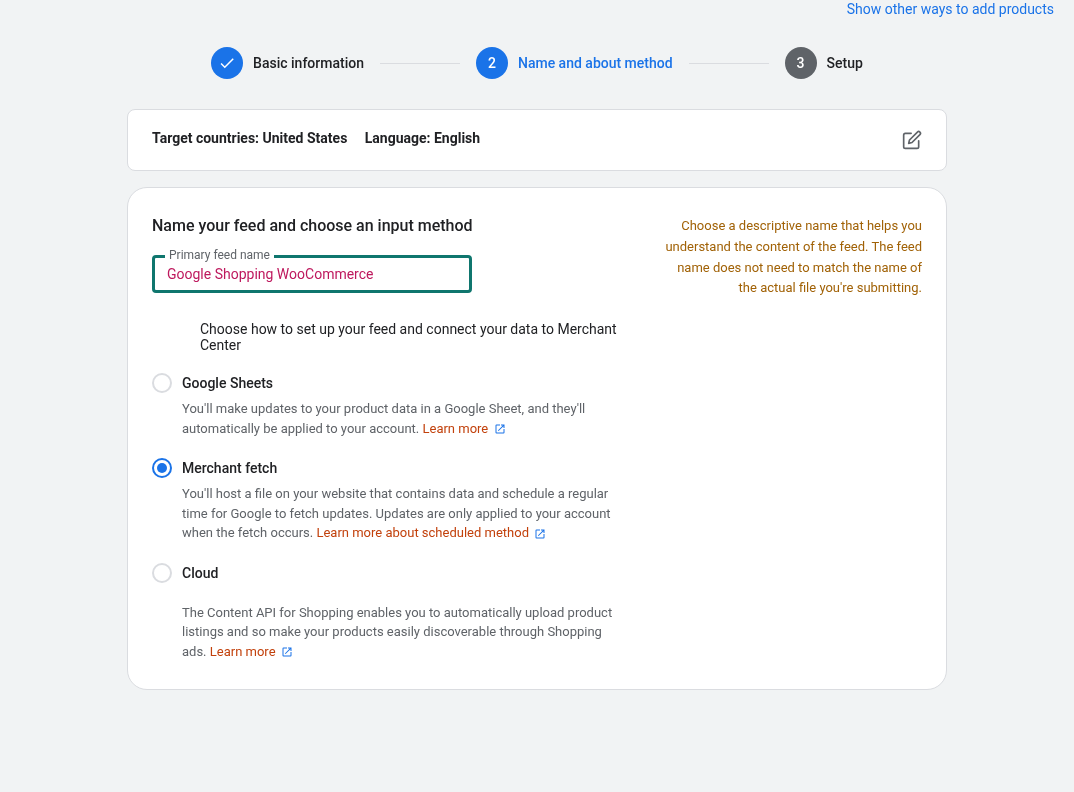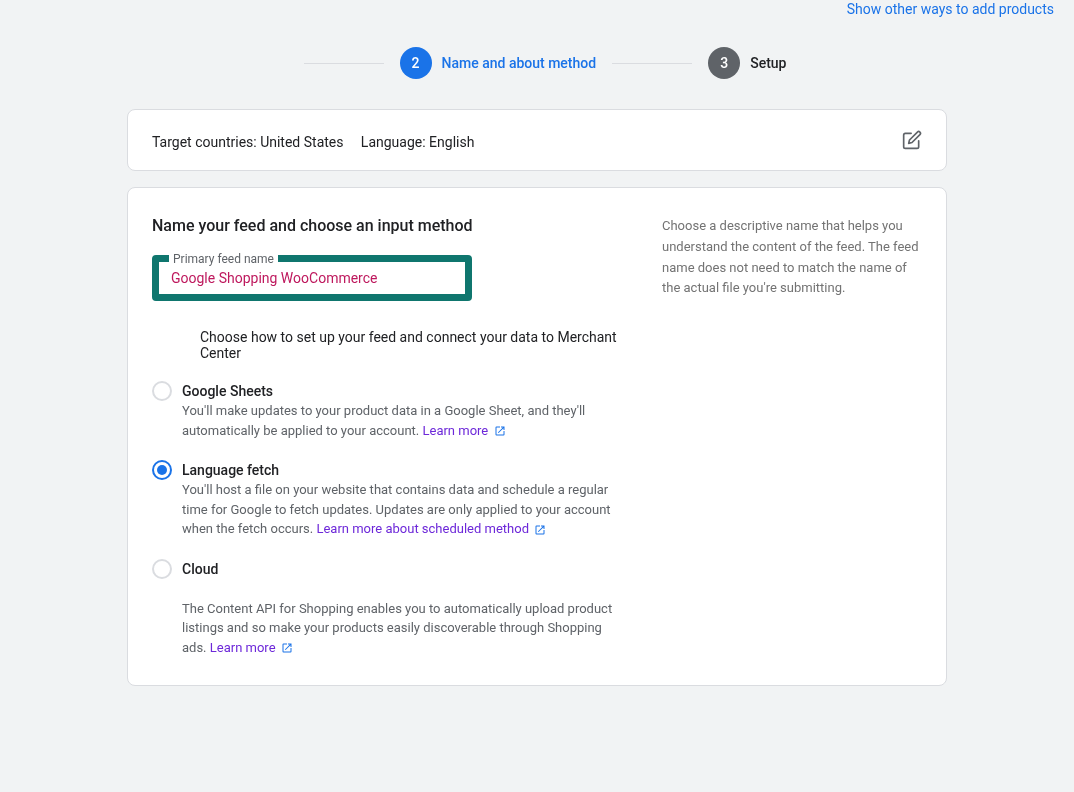--- a/index.html
+++ b/index.html
@@ -89,40 +89,41 @@
       padding: 0 20px;
     }
 
     .info-card {
       background: white;
       border: 1px solid #dadce0;
       border-radius: 8px;
       padding: 20px 24px;
       margin-bottom: 16px;
       display: flex;
-      align-items: flex-end;
+      align-items: flex-start;
       justify-content: space-between;
+      font-weight: bold;
     }
 
     .info-card-text {
       font-size: 14px;
       color: #202124;
     }
 
     .edit-icon {
       width: 20px;
       height: 20px;
       cursor: pointer;
       color: #5f6368;
     }
 
     .form-card {
       background: white;
       border: 1px solid #dadce0;
-      border-radius: 8px;
+      border-radius: 20px;
       padding: 28px 24px;
     }
 
     .form-card-inner {
       display: flex;
       gap: 40px;
     }
 
     .form-left {
       flex: 1;
@@ -135,21 +136,21 @@
 
     .form-title {
       font-size: 16px;
       font-weight: 500;
       color: #202124;
       margin-bottom: 20px;
     }
 
     .field-wrapper {
       position: relative;
-      border: 7px solid #0f766e;
+      border: 3px solid #0f766e;
       border-radius: 4px;
       padding: 8px 12px;
       margin-bottom: 28px;
       max-width: 320px;
     }
 
     .field-label {
       position: absolute;
       top: -10px;
       left: 10px;
@@ -178,20 +179,21 @@
 
     .radio-group {
       display: flex;
       flex-direction: column;
       gap: 20px;
     }
 
     .radio-item {
       display: flex;
       flex-direction: column;
+      gap: 6px;
     }
 
     .radio-header {
       display: flex;
       align-items: center;
       gap: 10px;
     }
 
     .radio-btn {
       width: 20px;
@@ -223,28 +225,29 @@
     }
 
     .radio-description {
       font-size: 13px;
       color: #5f6368;
       line-height: 1.5;
       padding-left: 30px;
     }
 
     .radio-description a {
-      color: #6d28d9;
+      color: #c2410c;
       text-decoration: none;
     }
 
     .hint-text {
       font-size: 13px;
-      color: #737373;
+      color: #a16207;
       line-height: 1.6;
+      text-align: right;
     }
 
     .action-bar {
       display: flex;
       align-items: center;
       gap: 12px;
       padding: 28px 20px;
       max-width: 860px;
       margin: 0 auto;
     }
@@ -256,20 +259,28 @@
   </style>
 </head>
 <body>
 
 <div class="top-bar">
   <a class="show-other-ways">Show other ways to add products</a>
 </div>
 
 <div class="stepper">
 
+  <div class="step">
+    <div class="step-circle completed">
+      <svg class="checkmark-svg" viewBox="0 0 24 24" fill="white">
+        <path d="M9 16.17L4.83 12l-1.42 1.41L9 19 21 7l-1.41-1.41z"></path>
+      </svg>
+    </div>
+    <span class="step-label">Basic information</span>
+  </div>
 
   <div class="step-connector"></div>
 
   <div class="step">
     <div class="step-circle active">
       <span>2</span>
     </div>
     <span class="step-label active">Name and about method</span>
   </div>
 
@@ -326,21 +337,21 @@
                   <path d="M19 19H5V5h7V3H5a2 2 0 0 0-2 2v14a2 2 0 0 0 2 2h14a2 2 0 0 0 2-2v-7h-2v7zM14 3v2h3.59l-9.83 9.83 1.41 1.41L19 6.41V10h2V3h-7z"></path>
                 </svg>
             </div>
           </div>
 
           <div class="radio-item">
             <div class="radio-header">
               <div class="radio-btn selected">
                 <div class="radio-inner"></div>
               </div>
-              <span class="radio-label">Language fetch</span>
+              <span class="radio-label">Merchant fetch</span>
             </div>
             <div class="radio-description">
               <span>You'll host a file on your website that contains data and schedule a regular time for Google to fetch updates. Updates are only applied to your account when the fetch occurs.</span>
               <a href="#">Learn more about scheduled method</a>
               <svg width="12" height="12" viewBox="0 0 24 24" fill="#1a73e8" style="vertical-align:middle;margin-left:2px">
                   <path d="M19 19H5V5h7V3H5a2 2 0 0 0-2 2v14a2 2 0 0 0 2 2h14a2 2 0 0 0 2-2v-7h-2v7zM14 3v2h3.59l-9.83 9.83 1.41 1.41L19 6.41V10h2V3h-7z"></path>
                 </svg>
             </div>
           </div>
 

